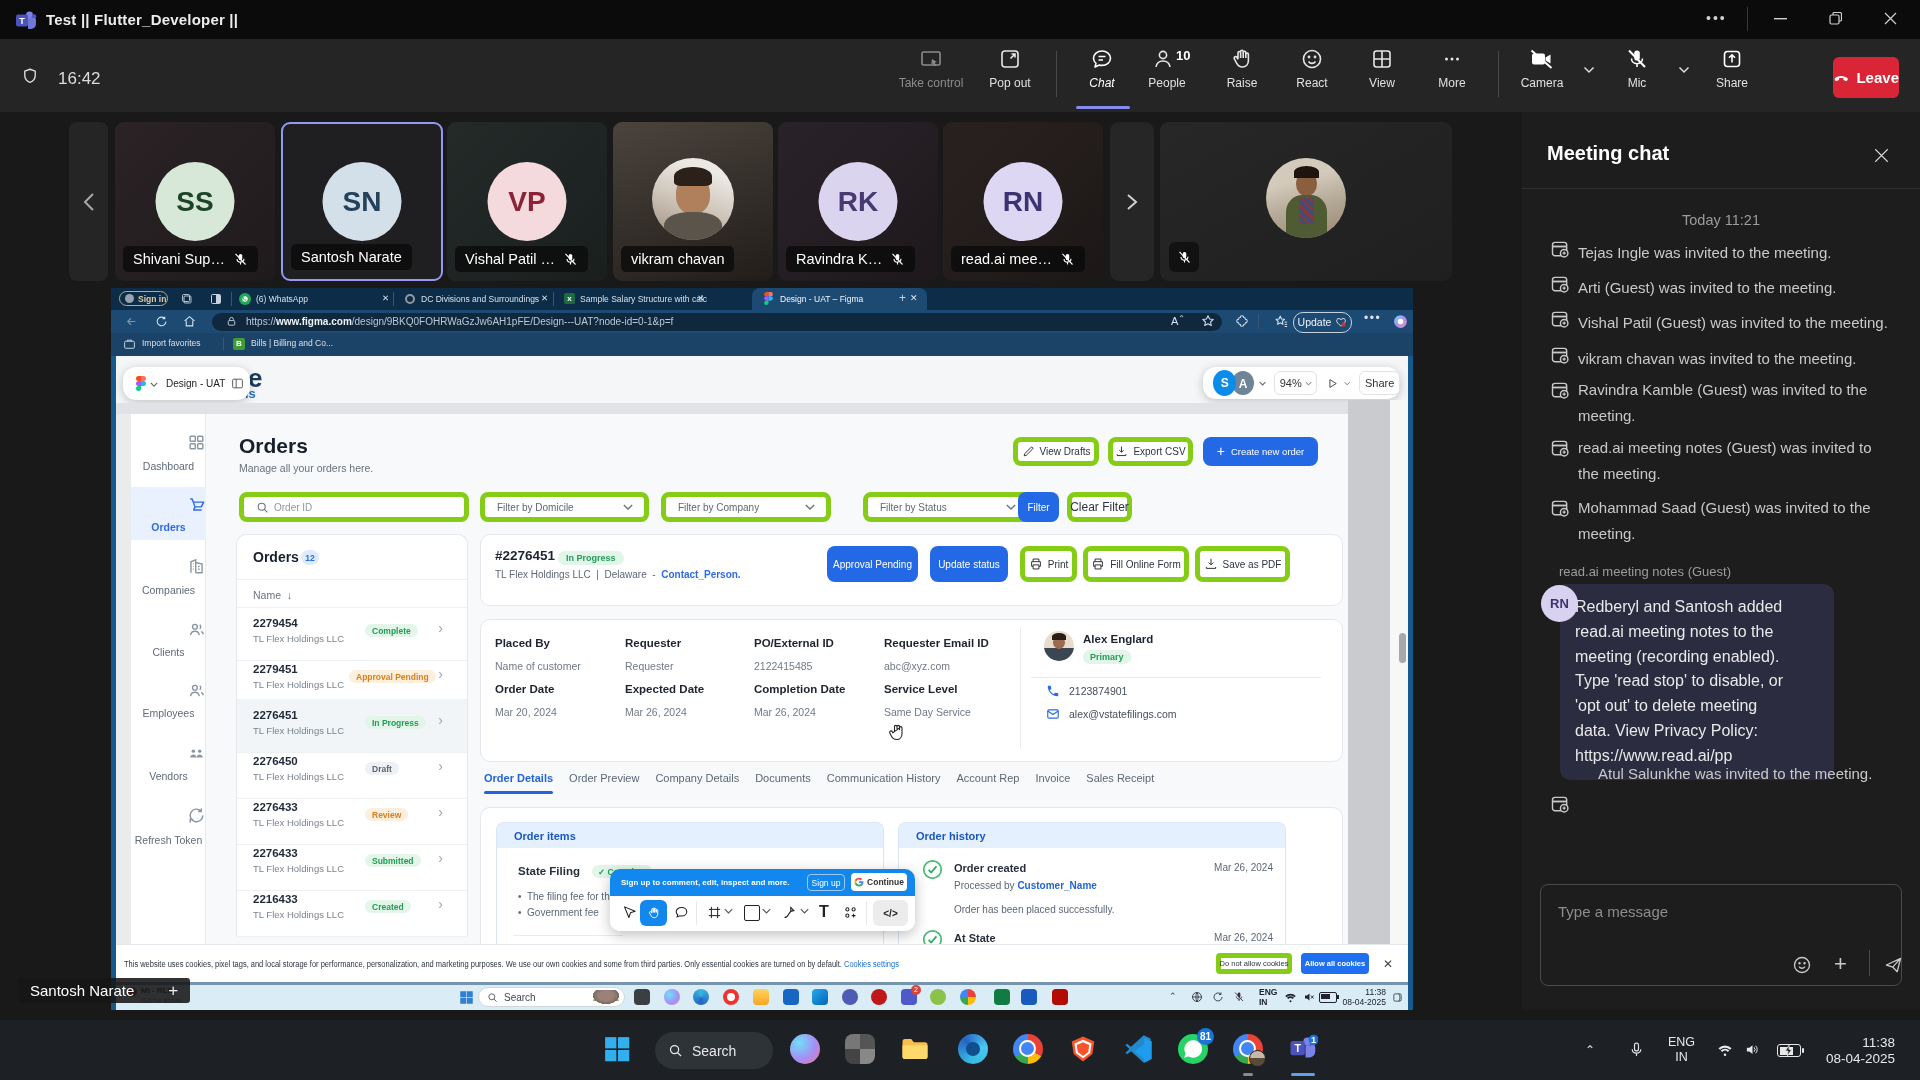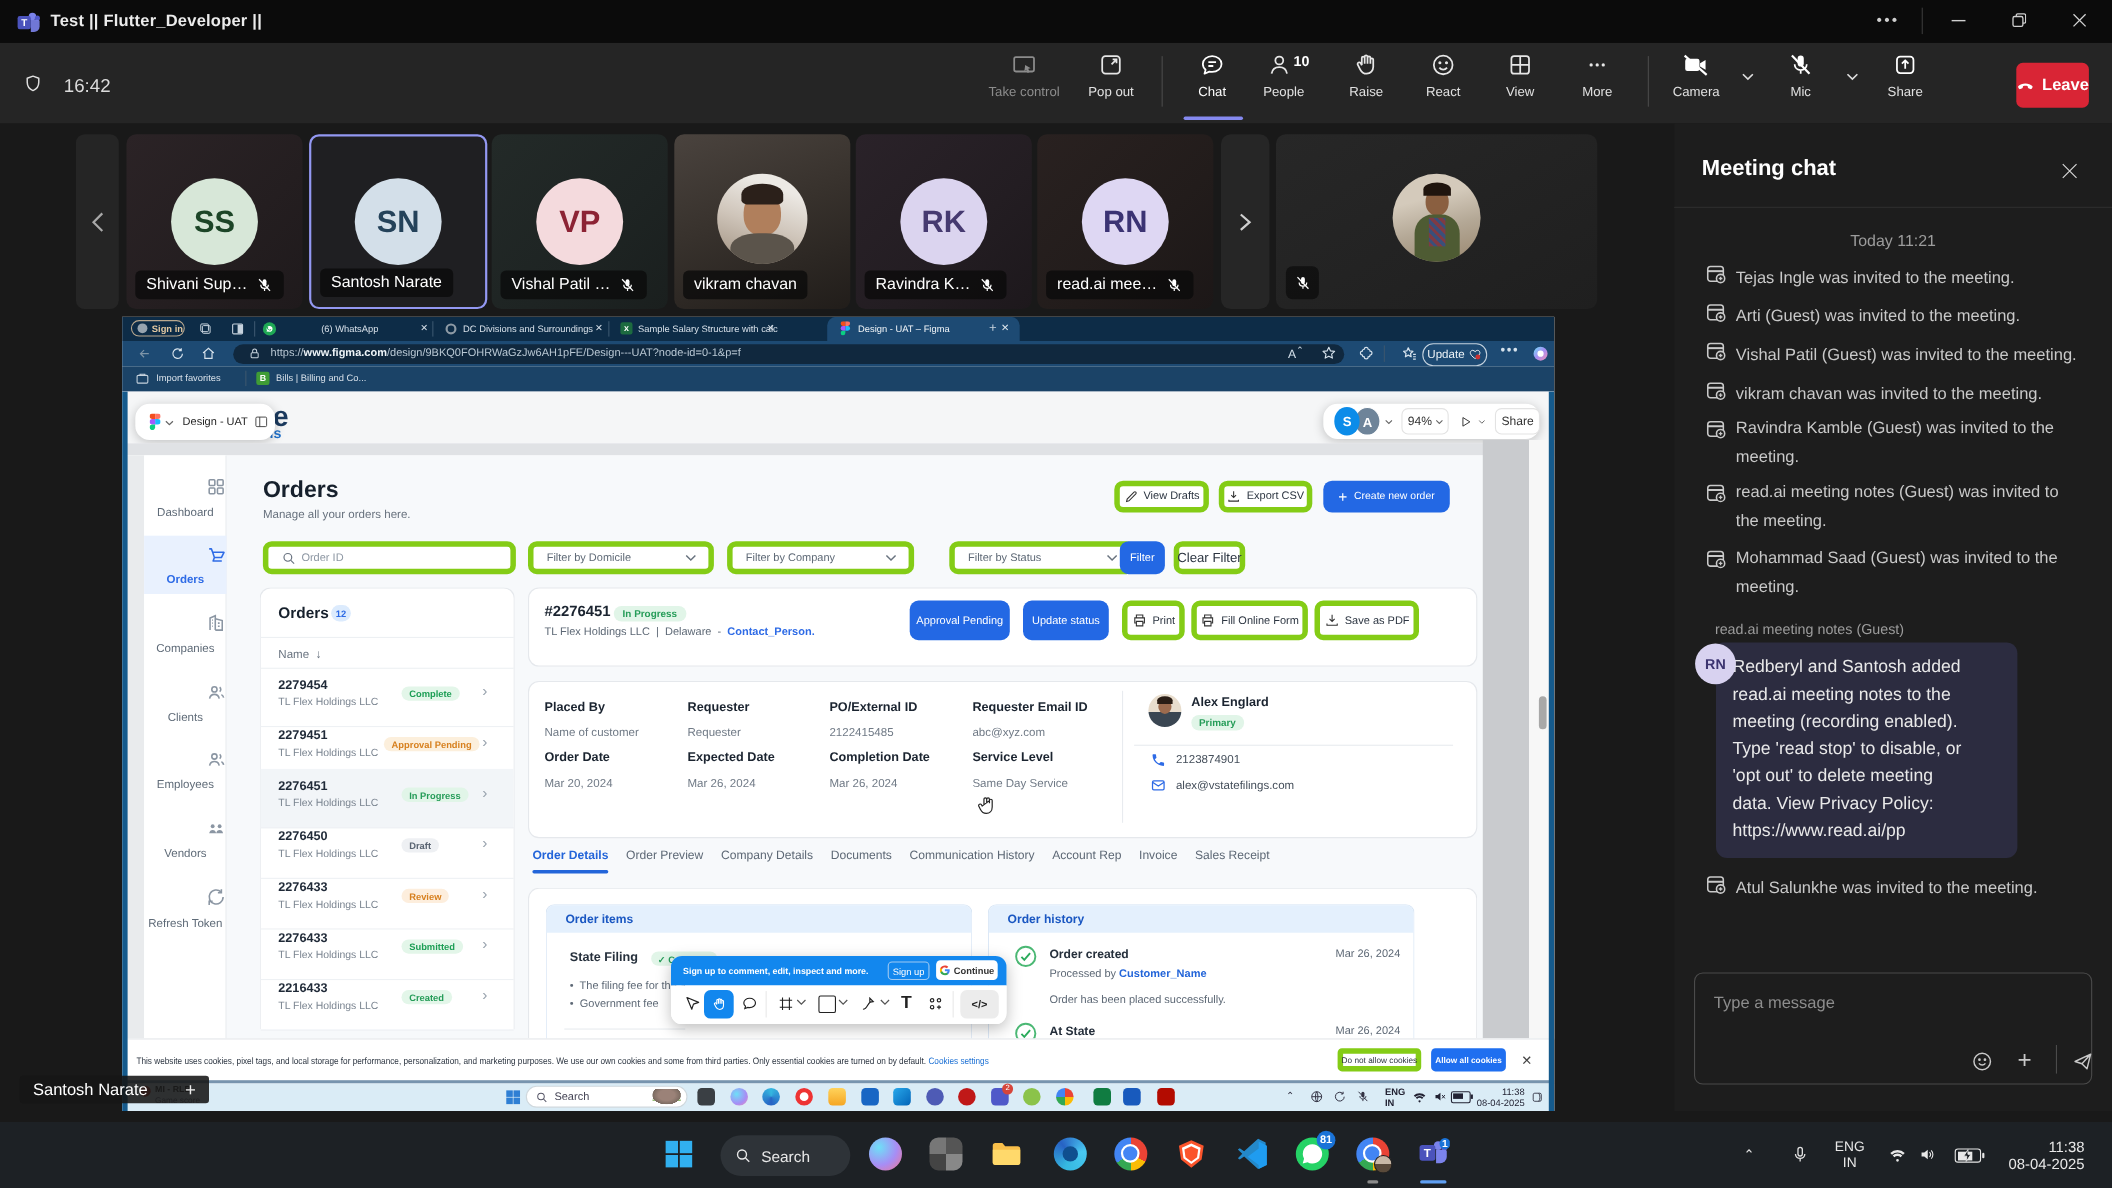--- a/index.html
+++ b/index.html
@@ -84,21 +84,21 @@
         <div class="lbl" style="color:#8c8c8c">Take control</div>
       </div>
   <div class="tbtn" style="left:975px;">
         <svg width="24" height="24" viewBox="0 0 24 24" fill="none" stroke="#e6e6e6" stroke-width="1.6">
           <rect x="4" y="4" width="16" height="16" rx="3"></rect>
           <path d="M12.5 11.5L17 7M13.5 7H17v3.5"></path>
         </svg>
         <div class="lbl">Pop out</div>
       </div>
   <div class="tdiv" style="left:1056px;"></div>
-  <div class="tbtn" style="left:1067px;">
+  <div class="tbtn" style="left:1067px;font-style:italic;">
         <svg width="24" height="24" viewBox="0 0 24 24" fill="none" stroke="#fff" stroke-width="1.6">
           <path d="M12 4c4.7 0 8.5 3.2 8.5 7.2S16.7 18.4 12 18.4c-.9 0-1.8-.1-2.6-.3L5 20l1-3.6C4.4 15.1 3.5 13.3 3.5 11.2 3.5 7.2 7.3 4 12 4z" stroke-linejoin="round"></path>
           <path d="M8.5 9.5h7M8.5 13h4.5"></path>
         </svg>
         <div class="lbl" style="color:#fff">Chat</div>
       </div>
   <div class="tbtn" style="left:1127px;width:80px;">
         <div style="position:relative;height:24px;width:40px;">
           <svg style="position:absolute;left:4px" width="24" height="24" viewBox="0 0 24 24" fill="none" stroke="#e6e6e6" stroke-width="1.6">
             <circle cx="12" cy="8" r="3.6"></circle>
@@ -270,21 +270,21 @@
   <svg class="ab" style="left:99px;top:5px" width="12" height="12" viewBox="0 0 24 24" fill="#c6d2dd">
           <rect x="3" y="3" width="18" height="18" rx="2" fill="none" stroke="#c6d2dd" stroke-width="2"></rect>
           <rect x="12" y="4" width="8" height="16" fill="#c6d2dd"></rect>
         </svg>
   <div class="ab" style="left:120px;top:4px;width:1px;height:14px;background:#3b566e;"></div>
   <span class="ab" style="left:128px;top:4.5px;width:12px;height:12px;border-radius:50%;background:#1fa855;display:inline-flex;align-items:center;justify-content:center;">
           <svg width="8" height="8" viewBox="0 0 24 24" fill="#fff">
             <path d="M12 4a8 8 0 0 0-6.9 12l-1 3.8 3.9-1A8 8 0 1 0 12 4zm4 11c-.3.8-1.5 1.4-2.1 1.4-.6.1-1.3.1-3.4-.8-2.8-1.2-4.6-4-4.7-4.2-.1-.2-1.1-1.5-1.1-2.9s.7-2 1-2.3c.2-.3.5-.3.7-.3h.5c.2 0 .4 0 .6.5l.9 2.1c.1.2.1.4 0 .6l-.4.6-.2.3c-.1.2-.2.3 0 .6.2.3.8 1.3 1.7 2.1 1.2 1 2.1 1.4 2.4 1.5.3.1.5.1.6-.1l1-1.2c.2-.3.4-.2.7-.1l2 1c.3.1.5.2.5.3.1.1.1.5-.2 1z"></path>
           </svg>
         </span>
-  <div class="ab tabtxt" style="left:145px;top:6px;margin-left:36px;">(6) WhatsApp</div>
+  <div class="ab tabtxt" style="left:145px;top:6px;">(6) WhatsApp</div>
   <div class="ab tabtxt" style="left:271px;top:5px;">✕</div>
   <div class="ab" style="left:282px;top:4px;width:1px;height:14px;background:#3b566e;"></div>
   <span class="ab" style="left:294px;top:6px;width:10px;height:10px;border-radius:50%;border:2.5px solid #8d9aa5;box-sizing:border-box;"></span>
   <div class="ab tabtxt" style="left:310px;top:6px;">DC Divisions and Surroundings</div>
   <div class="ab tabtxt" style="left:430px;top:5px;">✕</div>
   <div class="ab" style="left:442px;top:4px;width:1px;height:14px;background:#3b566e;"></div>
   <span class="ab" style="left:453px;top:5px;width:11px;height:11px;background:#1d6b40;border-radius:2px;color:#fff;font-size:8px;text-align:center;line-height:11px;font-weight:700;">x</span>
   <div class="ab tabtxt" style="left:469px;top:6px;">Sample Salary Structure with calc</div>
   <div class="ab tabtxt" style="left:586px;top:5px;">✕</div>
   <div class="ab" style="left:601px;top:0;width:175px;height:22px;background:#1d4a73;border-radius:8px 8px 0 0;margin-left:40px;">
@@ -811,21 +811,21 @@
   <div class="sysmsg" style="top:383px;">Mohammad Saad (Guest) was invited to the meeting.</div>
   <div class="ab" style="left:37px;top:452px;font-size:13px;color:#9c9c9c;">read.ai meeting notes (Guest)</div>
   <div class="ab" style="left:19px;top:473px;width:37px;height:37px;border-radius:50%;background:#d8d2f0;color:#3c3470;font-size:13px;font-weight:700;text-align:center;line-height:37px;z-index:3;">RN</div>
   <div class="ab" style="left:38px;top:472px;width:244px;background:#2c2c40;border-radius:6px 10px 10px 10px;padding:11px 15px;color:#e9e9e9;font-size:16px;line-height:24.8px;white-space:nowrap;">Redberyl and Santosh added<br>read.ai meeting notes to the<br>meeting (recording enabled).<br>Type 'read stop' to disable, or<br>'opt out' to delete meeting<br>data. View Privacy Policy:<br>https://www.read.ai/pp</div>
   <svg class="sysicon" style="top:682px" viewBox="0 0 24 24" fill="none" stroke="#c9c9c9" stroke-width="1.7">
         <rect x="3" y="4" width="17" height="16" rx="3"></rect>
         <path d="M3 9h17" stroke-width="2.2"></path>
         <circle cx="17" cy="17" r="4.5" fill="#1d1d1d" stroke="#c9c9c9"></circle>
         <path d="M17 15v4M15 17h4" stroke-width="1.5"></path>
       </svg>
-  <div class="sysmsg" style="top:683px;">Atul Salunkhe was invited to the meeting.</div>
+  <div class="sysmsg" style="top:649px;margin-left:20px;">Atul Salunkhe was invited to the meeting.</div>
   <div class="ab" style="left:18px;top:772px;width:362px;height:102px;border:1px solid #4b4b4b;border-radius:8px;box-sizing:border-box;">
     <div class="ab" style="left:17px;top:18px;font-size:15px;color:#8d8d8d;">Type a message</div>
     <svg class="ab" style="left:251px;top:70px" width="20" height="20" viewBox="0 0 24 24" fill="none" stroke="#c8c8c8" stroke-width="1.6">
           <circle cx="12" cy="12" r="9"></circle>
           <circle cx="9" cy="10" r=".7" fill="#c8c8c8"></circle>
           <circle cx="15" cy="10" r=".7" fill="#c8c8c8"></circle>
           <path d="M8.5 14c.9 1.2 2.1 1.9 3.5 1.9s2.6-.7 3.5-1.9"></path>
         </svg>
     <div class="ab" style="left:293px;top:66px;font-size:22px;color:#c8c8c8;font-weight:300;">+</div>
     <div class="ab" style="left:328px;top:65px;width:1px;height:26px;background:#4b4b4b;"></div>

